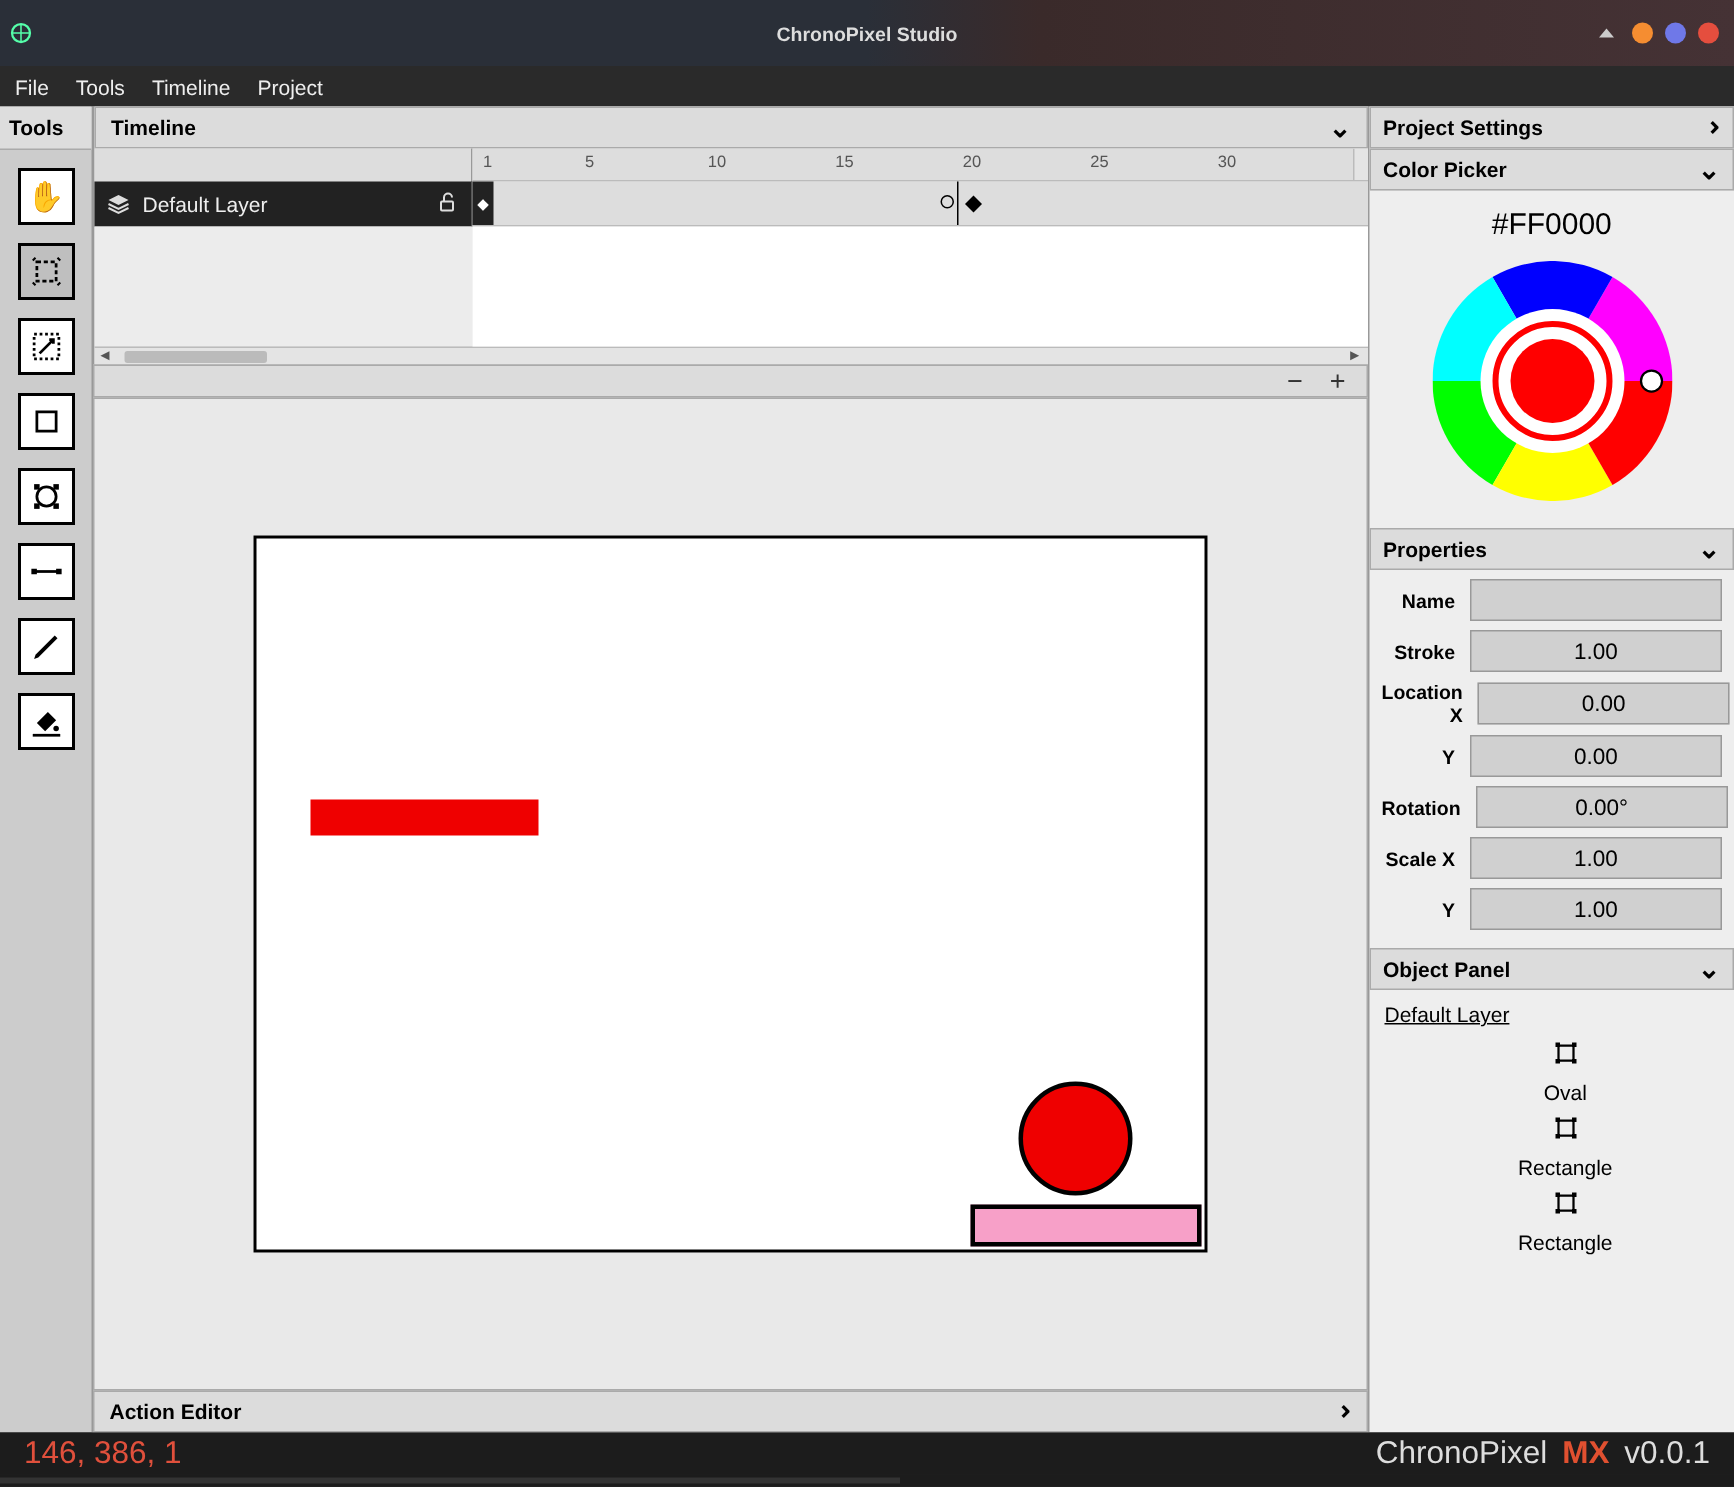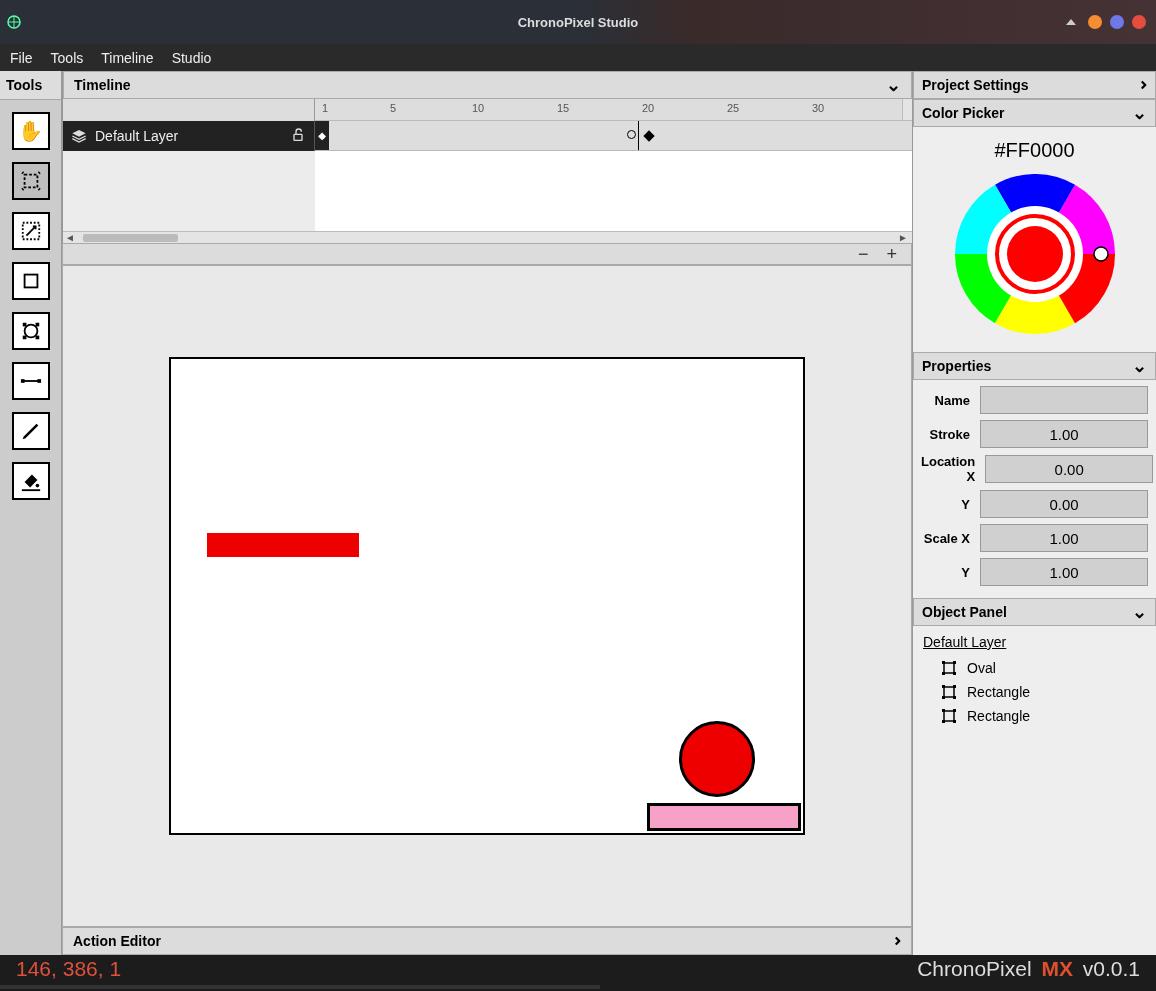--- a/index.html
+++ b/index.html
@@ -71,21 +71,21 @@
   .color-block { padding:12px 0 18px 0; display:flex; flex-direction:column; align-items:center; gap:12px; }
   .color-hex { font-size:20px; font-weight:500; }
 
   .props { padding:6px 8px 12px 8px; display:flex; flex-direction:column; gap:6px;}
   .prow { display:flex; align-items:center; gap:10px; }
   .prow label { flex:1; text-align:right; font-weight:bold; font-size:13px;}
   .prow input { width:168px; height:28px; background:#d0d0d0; border:1px solid #999; text-align:center; font-size:15px;}
 
   .obj-panel { padding:8px 10px; }
   .obj-layer { text-decoration:underline; color:#000; margin-bottom:6px; display:block;}
-  .obj-item { display:flex; align-items:center; gap:10px; padding:4px 0 4px 18px; }
+  .obj-item { display:flex; align-items:center; gap:10px; padding:4px 0 4px 18px;flex-direction:column; }
   .shape-ic { width:16px; height:16px; }
 
   
   .status-bar { height:28px; background:#1c1c1c; display:flex; align-items:center; padding:0 16px; color:#e0503c; font-size:21px; font-weight:500;}
   .status-right { margin-left:auto; color:#ddd; }
   .status-right .mx { color:#e05030; font-weight:bold; margin:17px 4px;}
   .footer-strip { position:relative; height:8px; background:#1c1c1c;}
   .footer-strip::after{ content:""; position:absolute; left:0; top:2px; height:4px; width:600px; background:#333;}
 </style>
 </head>
@@ -104,21 +104,21 @@
     <span class="win-dot d-orange"></span>
     <span class="win-dot d-blue"></span>
     <span class="win-dot d-red"></span>
   </div>
 </div>
 
 <div class="menu-bar">
   <span class="menu-item">File</span>
   <span class="menu-item">Tools</span>
   <span class="menu-item">Timeline</span>
-  <span class="menu-item">Studio</span>
+  <span class="menu-item">Project</span>
 </div>
 
 <div class="main">
 
   <div class="tool-col">
     <div class="tool-header">Tools</div>
     <div class="tool-list">
       <div class="tool-btn">
           <span class="tool-glyph">✋</span>
         </div>
@@ -292,20 +292,24 @@
       </div>
       <div class="prow">
         <label>Location X</label>
         <input value="0.00" style="">
       </div>
       <div class="prow">
         <label>Y</label>
         <input value="0.00" style="">
       </div>
       <div class="prow">
+        <label>Rotation</label>
+        <input value="0.00°" style="">
+      </div>
+      <div class="prow">
         <label>Scale X</label>
         <input value="1.00" style="">
       </div>
       <div class="prow">
         <label>Y</label>
         <input value="1.00" style="">
       </div>
     </div>
 
     <div class="section-head">

